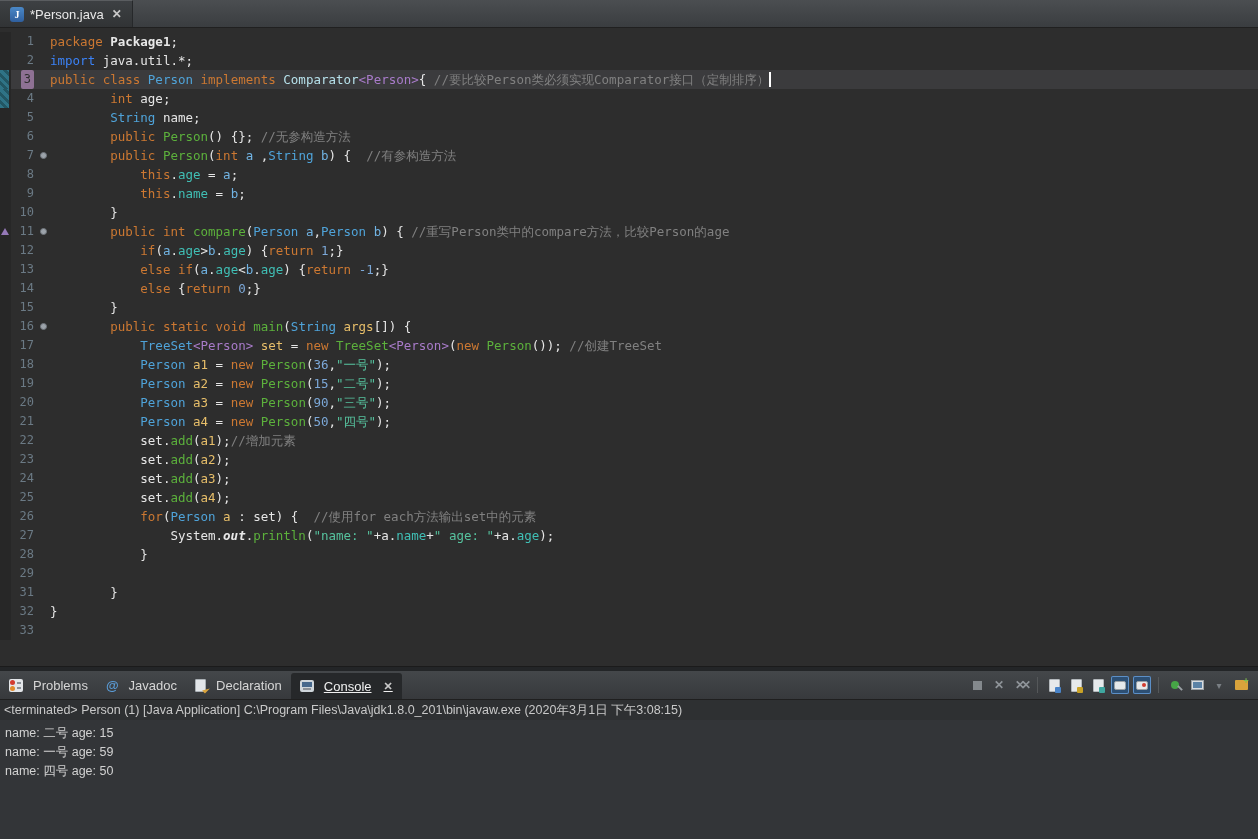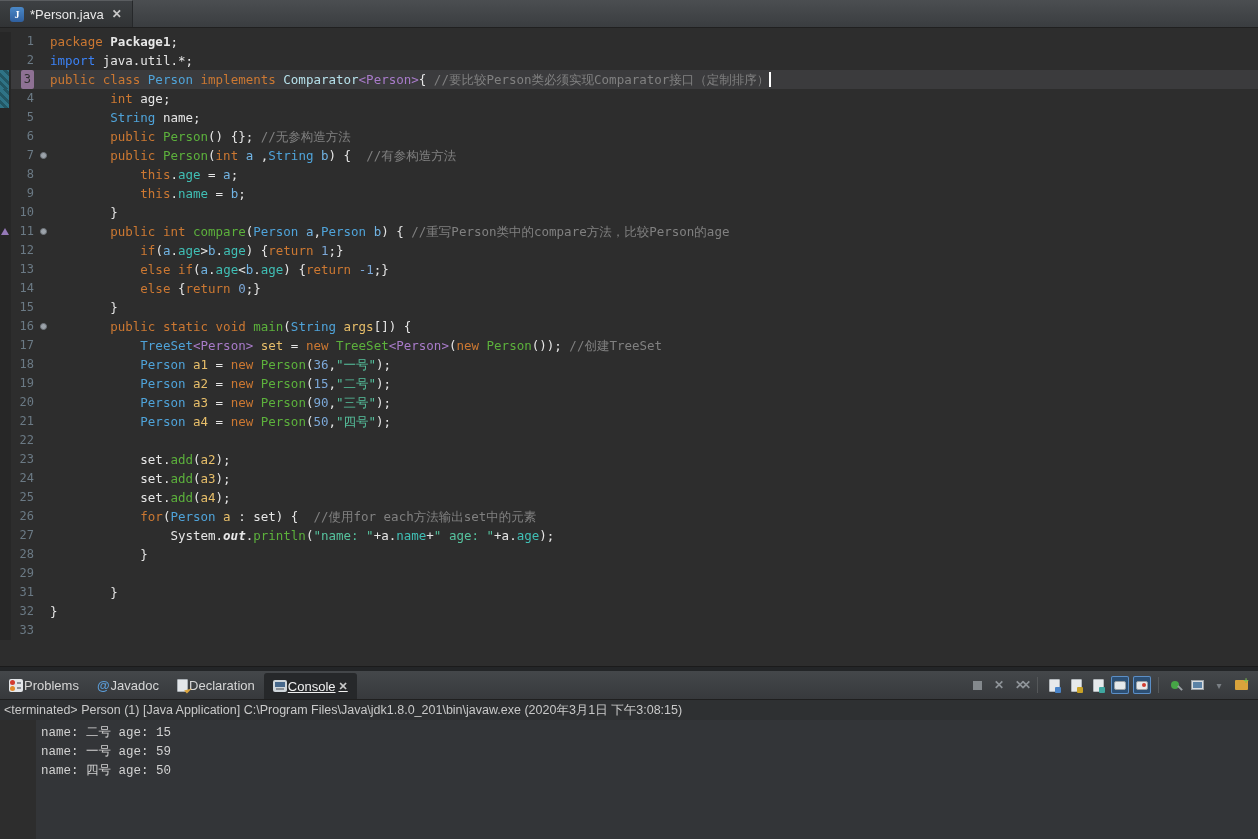--- a/index.html
+++ b/index.html
@@ -35,21 +35,21 @@
   .dot { position:absolute; left:3px; top:6px; width:7px; height:7px; border-radius:50%;
          background:#9ca3aa; border:1px solid #6f757b; }
   .code { white-space:pre; color:#e6e6e6; }
   .cursor { display:inline-block; width:2px; height:15px; background:#ffffff; vertical-align:-3px; }
 
   
   .sash { flex:0 0 5px; background:#232527; border-top:1px solid #1b1b1b; }
 
   
   .btabbar { flex:0 0 28px; background:linear-gradient(#44474a,#37393c); display:flex; align-items:stretch; }
-  .btab { display:flex; align-items:center; gap:1px; padding:0 9px; color:#d6d6d6; font-size:13px; }
+  .btab { display:flex; align-items:center; gap:10px; padding:0 9px; color:#d6d6d6; font-size:13px; }
   .btab.active { background:#26282a; border-radius:3px 3px 0 0; margin-top:2px; color:#f0f0f0;text-decoration:underline; }
   .btab .closex { font-size:11px; }
   .bicon { width:14px; height:13px; position:relative; flex:0 0 auto; }
   .icon-problems { background:#e3e6e9; border-radius:2px; }
   .icon-problems i { position:absolute; left:1px; top:1px; width:5px; height:5px; border-radius:50%; background:#d23b30; }
   .icon-problems b { position:absolute; left:1px; bottom:1px; width:5px; height:5px; border-radius:50%; background:#e08a2d; }
   .icon-problems u { position:absolute; right:2px; top:3px; width:4px; height:7px;
                      border-top:2px solid #8a9097; border-bottom:2px solid #8a9097; }
   .icon-at { color:#5a9bd5; font-weight:bold; font-size:13px; width:auto; height:auto; line-height:13px; }
   .icon-doc2 { background:#e3e6e9; border:1px solid #aab0b5; border-radius:1px; width:11px; height:13px; }
@@ -76,21 +76,21 @@
   .tb .mon i { position:absolute; inset:1px; background:#5b82a6; }
   .tb .fold { width:13px; height:10px; background:#d9a33c; border-radius:1px; position:relative; }
   .tb .fold i { position:absolute; right:-1px; top:-4px; color:#7fbf4d; font-size:9px; font-weight:bold; }
   .tbsep { width:1px; height:16px; background:#55585a; margin:0 3px; }
   .caretg { color:#7a7f84; font-size:10px; }
 
   
   .cheader { flex:0 0 21px; background:#2e3032; border-top:1px solid #1f1f1f; color:#c9c9c9;
              font-size:12.5px; display:flex; align-items:center; padding:0 4px; white-space:pre; }
   .cout { flex:1 1 auto; background:#333538; padding:4px 0 0 5px;
-          font-family:Liberation Mono, monospace; font-size:12.5px; color:#d2d2d2;margin-left:36px; }
+          font-family:Liberation Sans, sans-serif; font-size:12.5px; color:#d2d2d2; }
   .cout .cline { height:19px; line-height:19px; white-space:pre; }
 </style>
 </head>
 <body>
 
 <div class="app">
 
   <div class="etabbar">
     <div class="etab">
       <span class="jicon">J</span>
@@ -236,20 +236,21 @@
         <div class="line">
           <span class="m-col"></span>
           <span class="l-num">21</span>
           <span class="fold"></span>
           <span class="code"><span style="color: rgb(230, 230, 230);">            </span><span style="color: rgb(79, 163, 217);">Person</span><span style="color: rgb(230, 230, 230);"> </span><span style="color: rgb(232, 191, 106);">a4</span><span style="color: rgb(230, 230, 230);"> = </span><span style="color: rgb(204, 120, 50);">new</span><span style="color: rgb(230, 230, 230);"> </span><span style="color: rgb(92, 177, 60);">Person</span><span style="color: rgb(230, 230, 230);">(</span><span style="color: rgb(124, 168, 216);">50</span><span style="color: rgb(230, 230, 230);">,</span><span style="color: rgb(86, 194, 158);">"四号"</span><span style="color: rgb(230, 230, 230);">);</span></span>
         </div>
         <div class="line">
           <span class="m-col"></span>
           <span class="l-num">22</span>
           <span class="fold"></span>
+          <span class="code"><span style="color: rgb(230, 230, 230);">            set.</span><span style="color: rgb(92, 177, 60);">add</span><span style="color: rgb(230, 230, 230);">(</span><span style="color: rgb(232, 191, 106);">a1</span><span style="color: rgb(230, 230, 230);">);</span><span style="color: rgb(128, 128, 128);">//增加元素</span></span>
         </div>
         <div class="line">
           <span class="m-col"></span>
           <span class="l-num">23</span>
           <span class="fold"></span>
           <span class="code"><span style="color: rgb(230, 230, 230);">            set.</span><span style="color: rgb(92, 177, 60);">add</span><span style="color: rgb(230, 230, 230);">(</span><span style="color: rgb(232, 191, 106);">a2</span><span style="color: rgb(230, 230, 230);">);</span></span>
         </div>
         <div class="line">
           <span class="m-col"></span>
           <span class="l-num">24</span>

